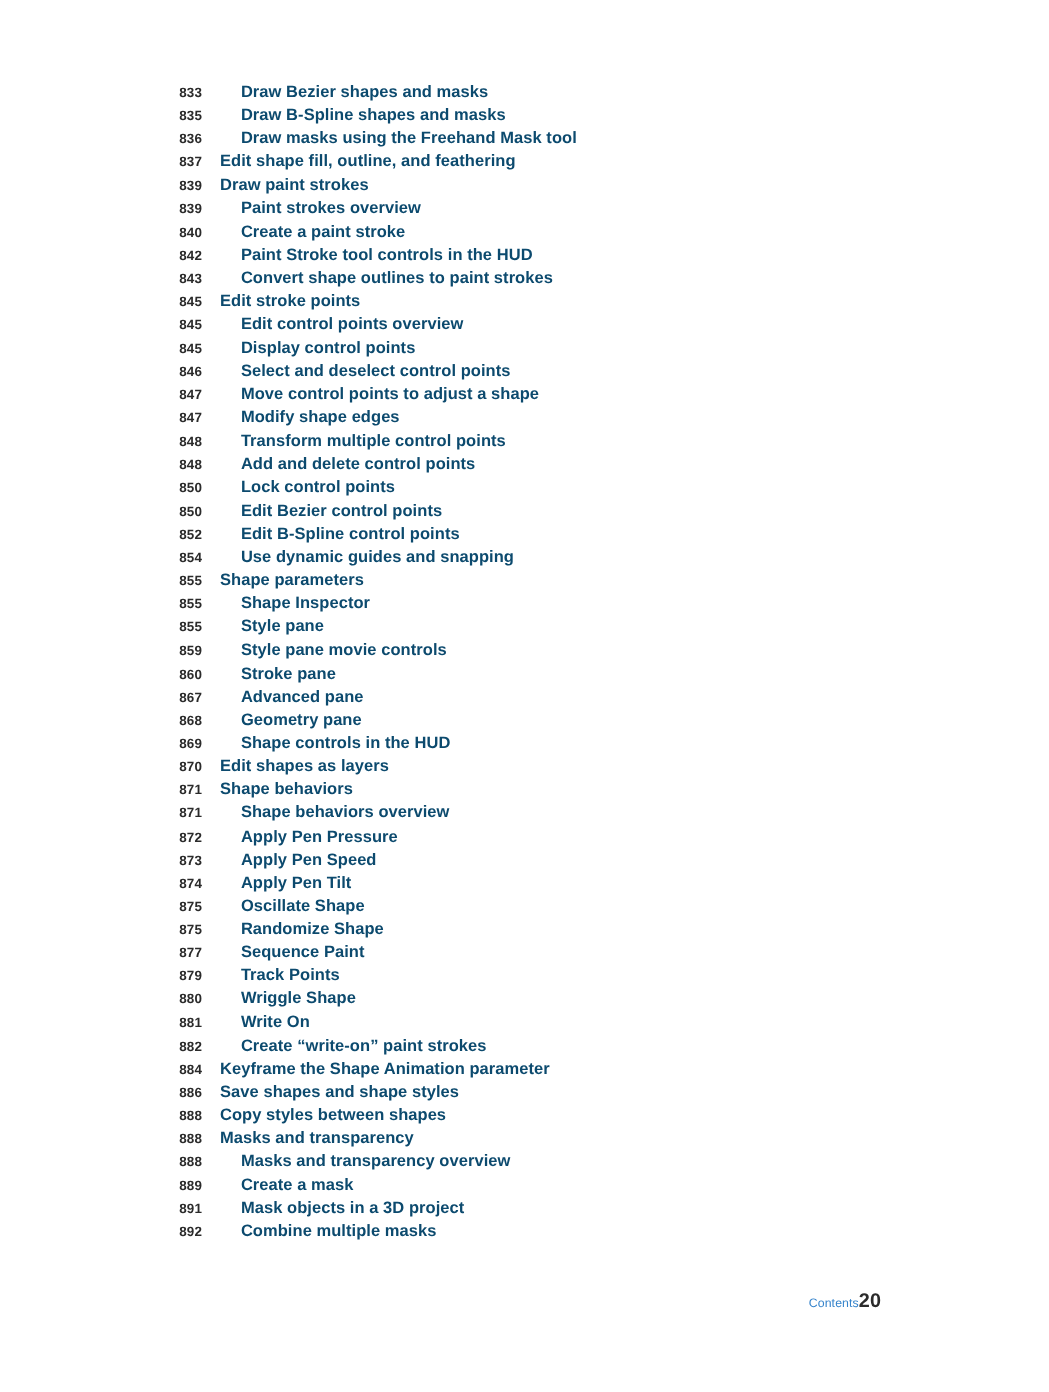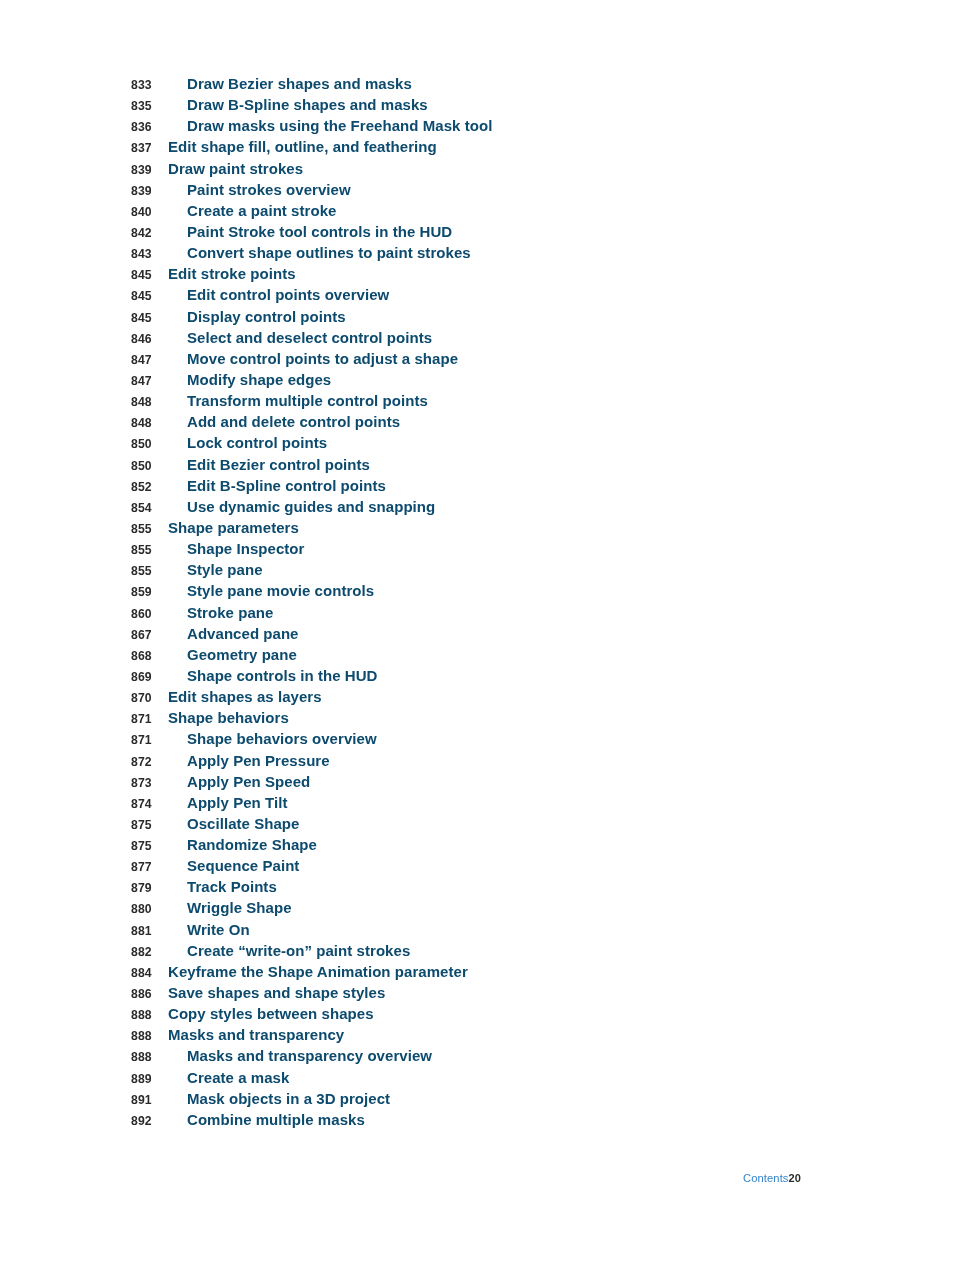--- a/index.html
+++ b/index.html
@@ -32,20 +32,21 @@
     top: 73px;
     width: 700px;
   }
 
   .toc-row {
     display: flex;
     align-items: baseline;
     height: 21.15px;
     line-height: 21.15px;
     white-space: nowrap;
+    margin-left: 32px;
   }
 
   .toc-page {
     flex: 0 0 auto;
     width: 37px;
     font-size: 12.2px;
     font-weight: bold;
     color: #2b2b2b;
     letter-spacing: 0.1px;
   }
@@ -75,21 +76,21 @@
 
   .footer-link {
     font-size: 11.2px;
     color: #3583cb;
     text-decoration: none;
     letter-spacing: 0.1px;
     padding-left: 37px;
   }
 
   .footer-pagenum {
-    font-size: 11px;
+    font-size: 18px;
     font-weight: bold;
     color: #2b2b2b;
     letter-spacing: 0.1px;
   }
 </style>
 </head>
 <body>
 
 <div class="page">
 

